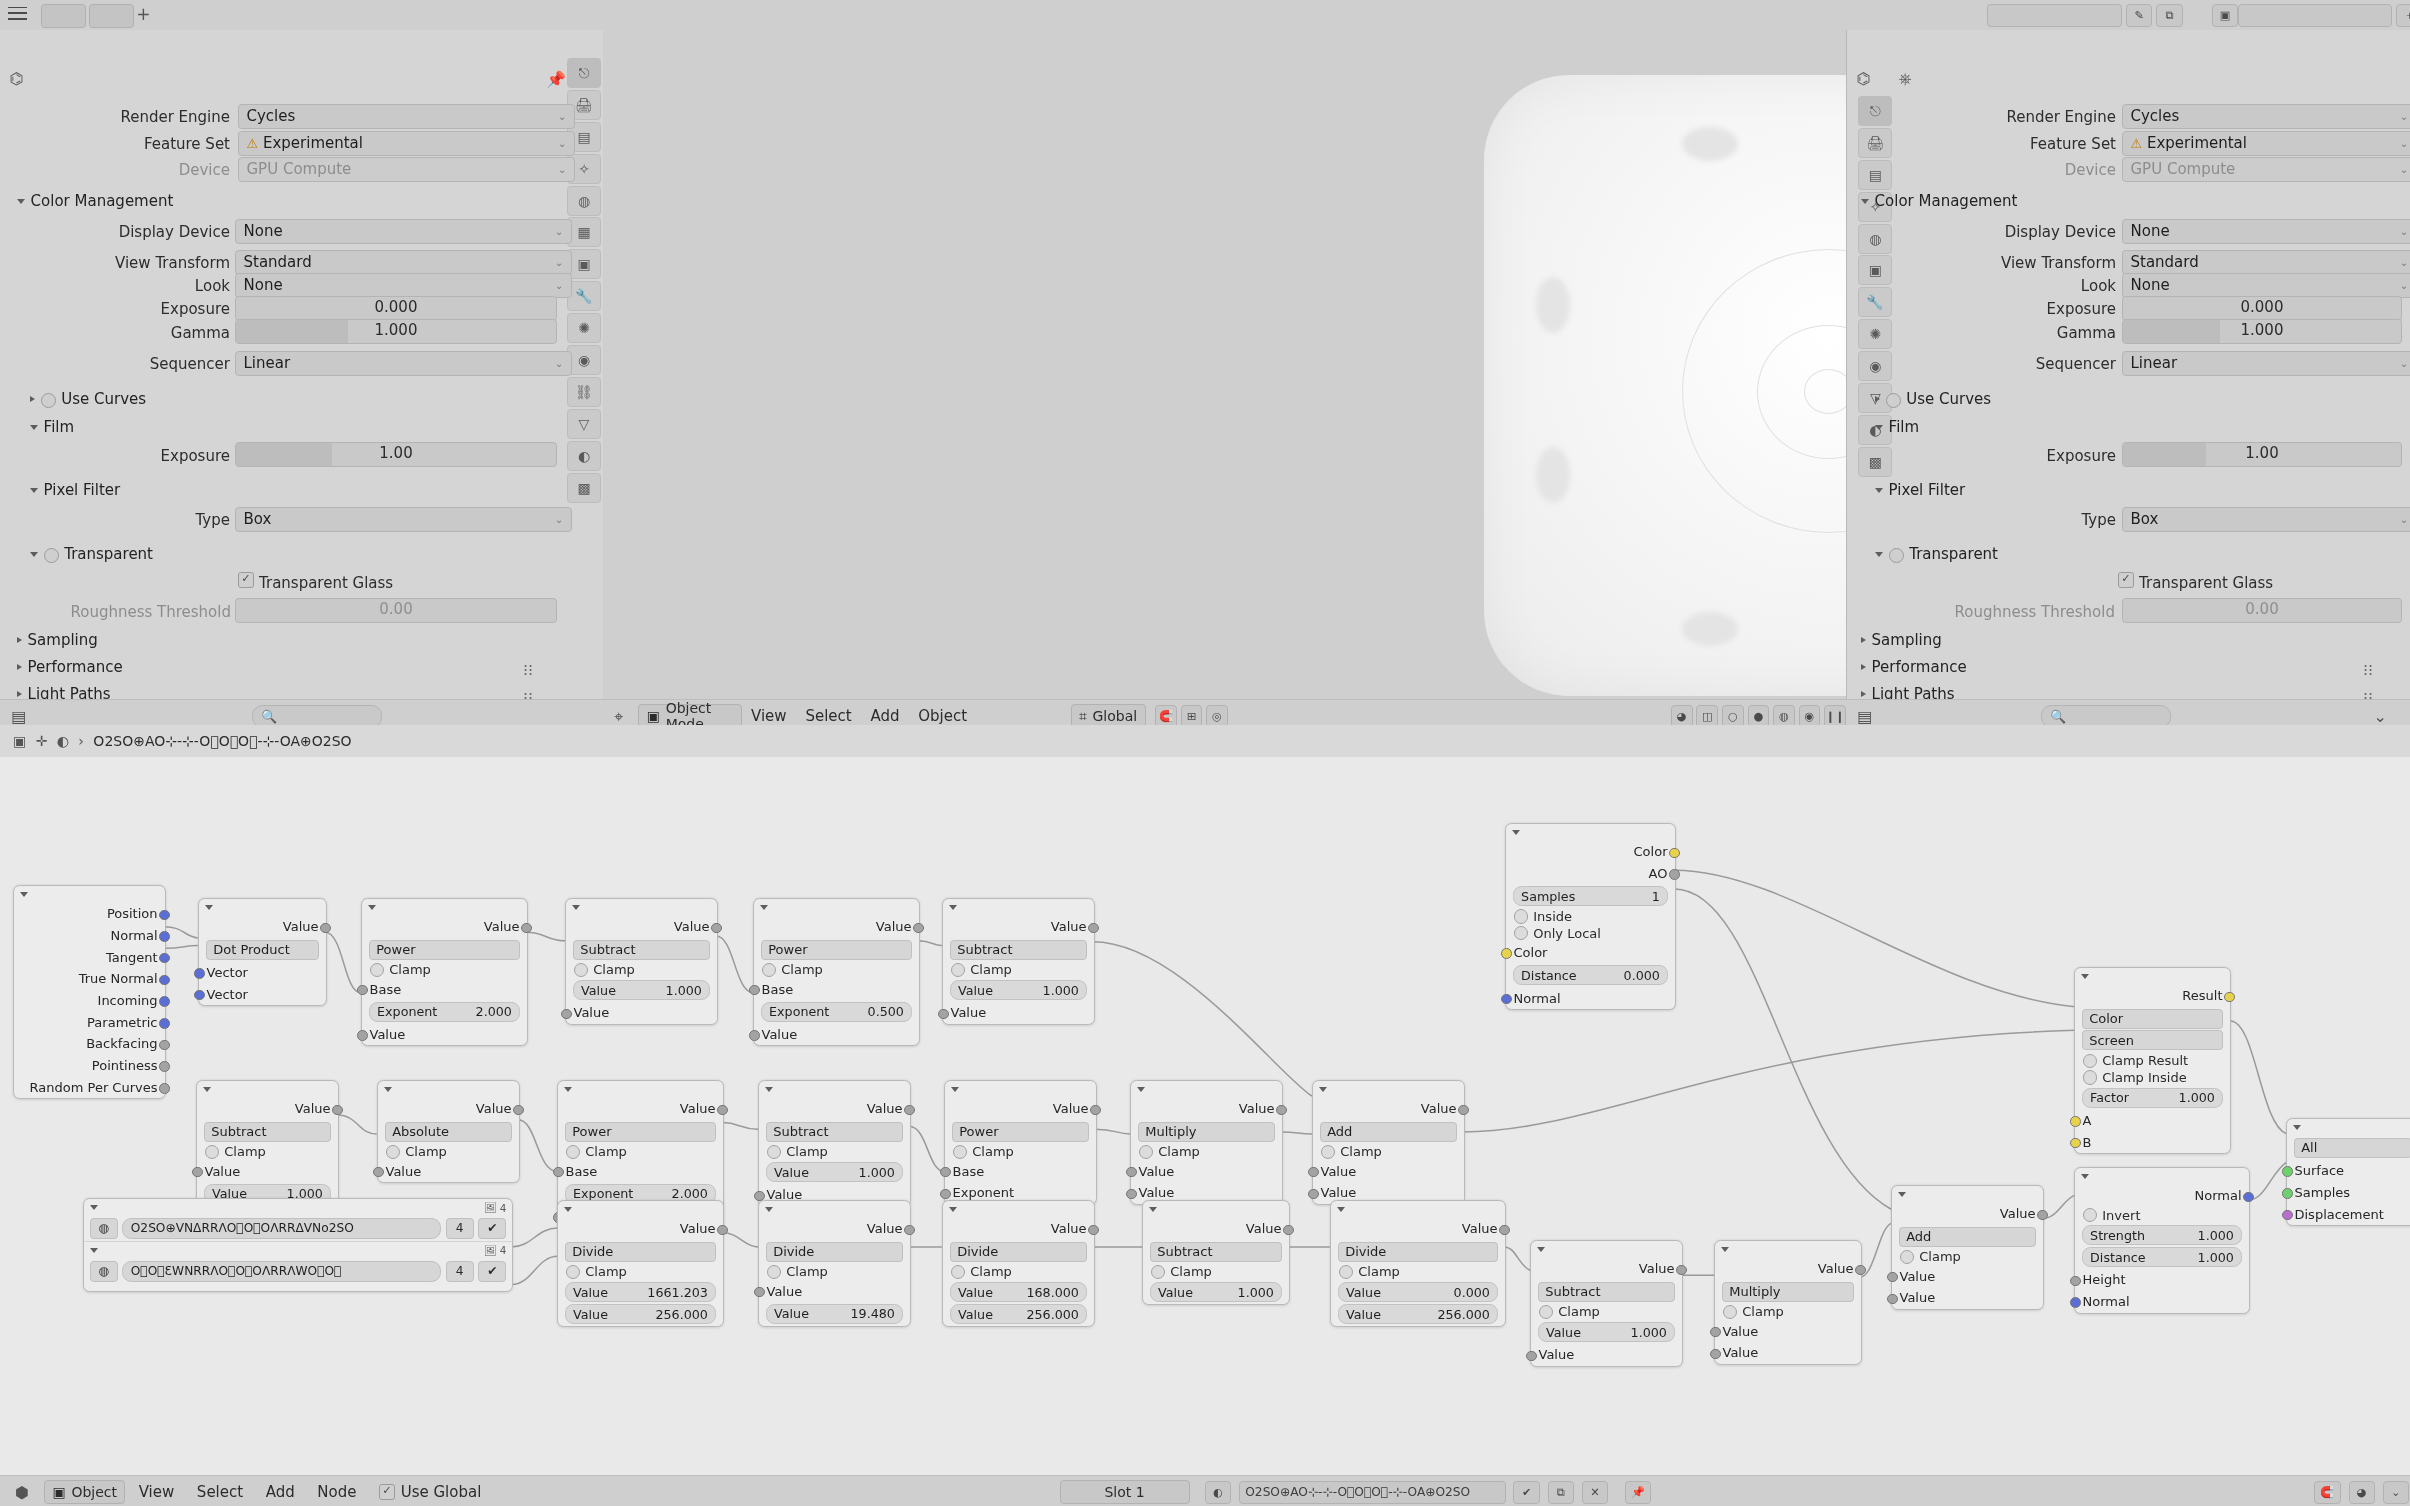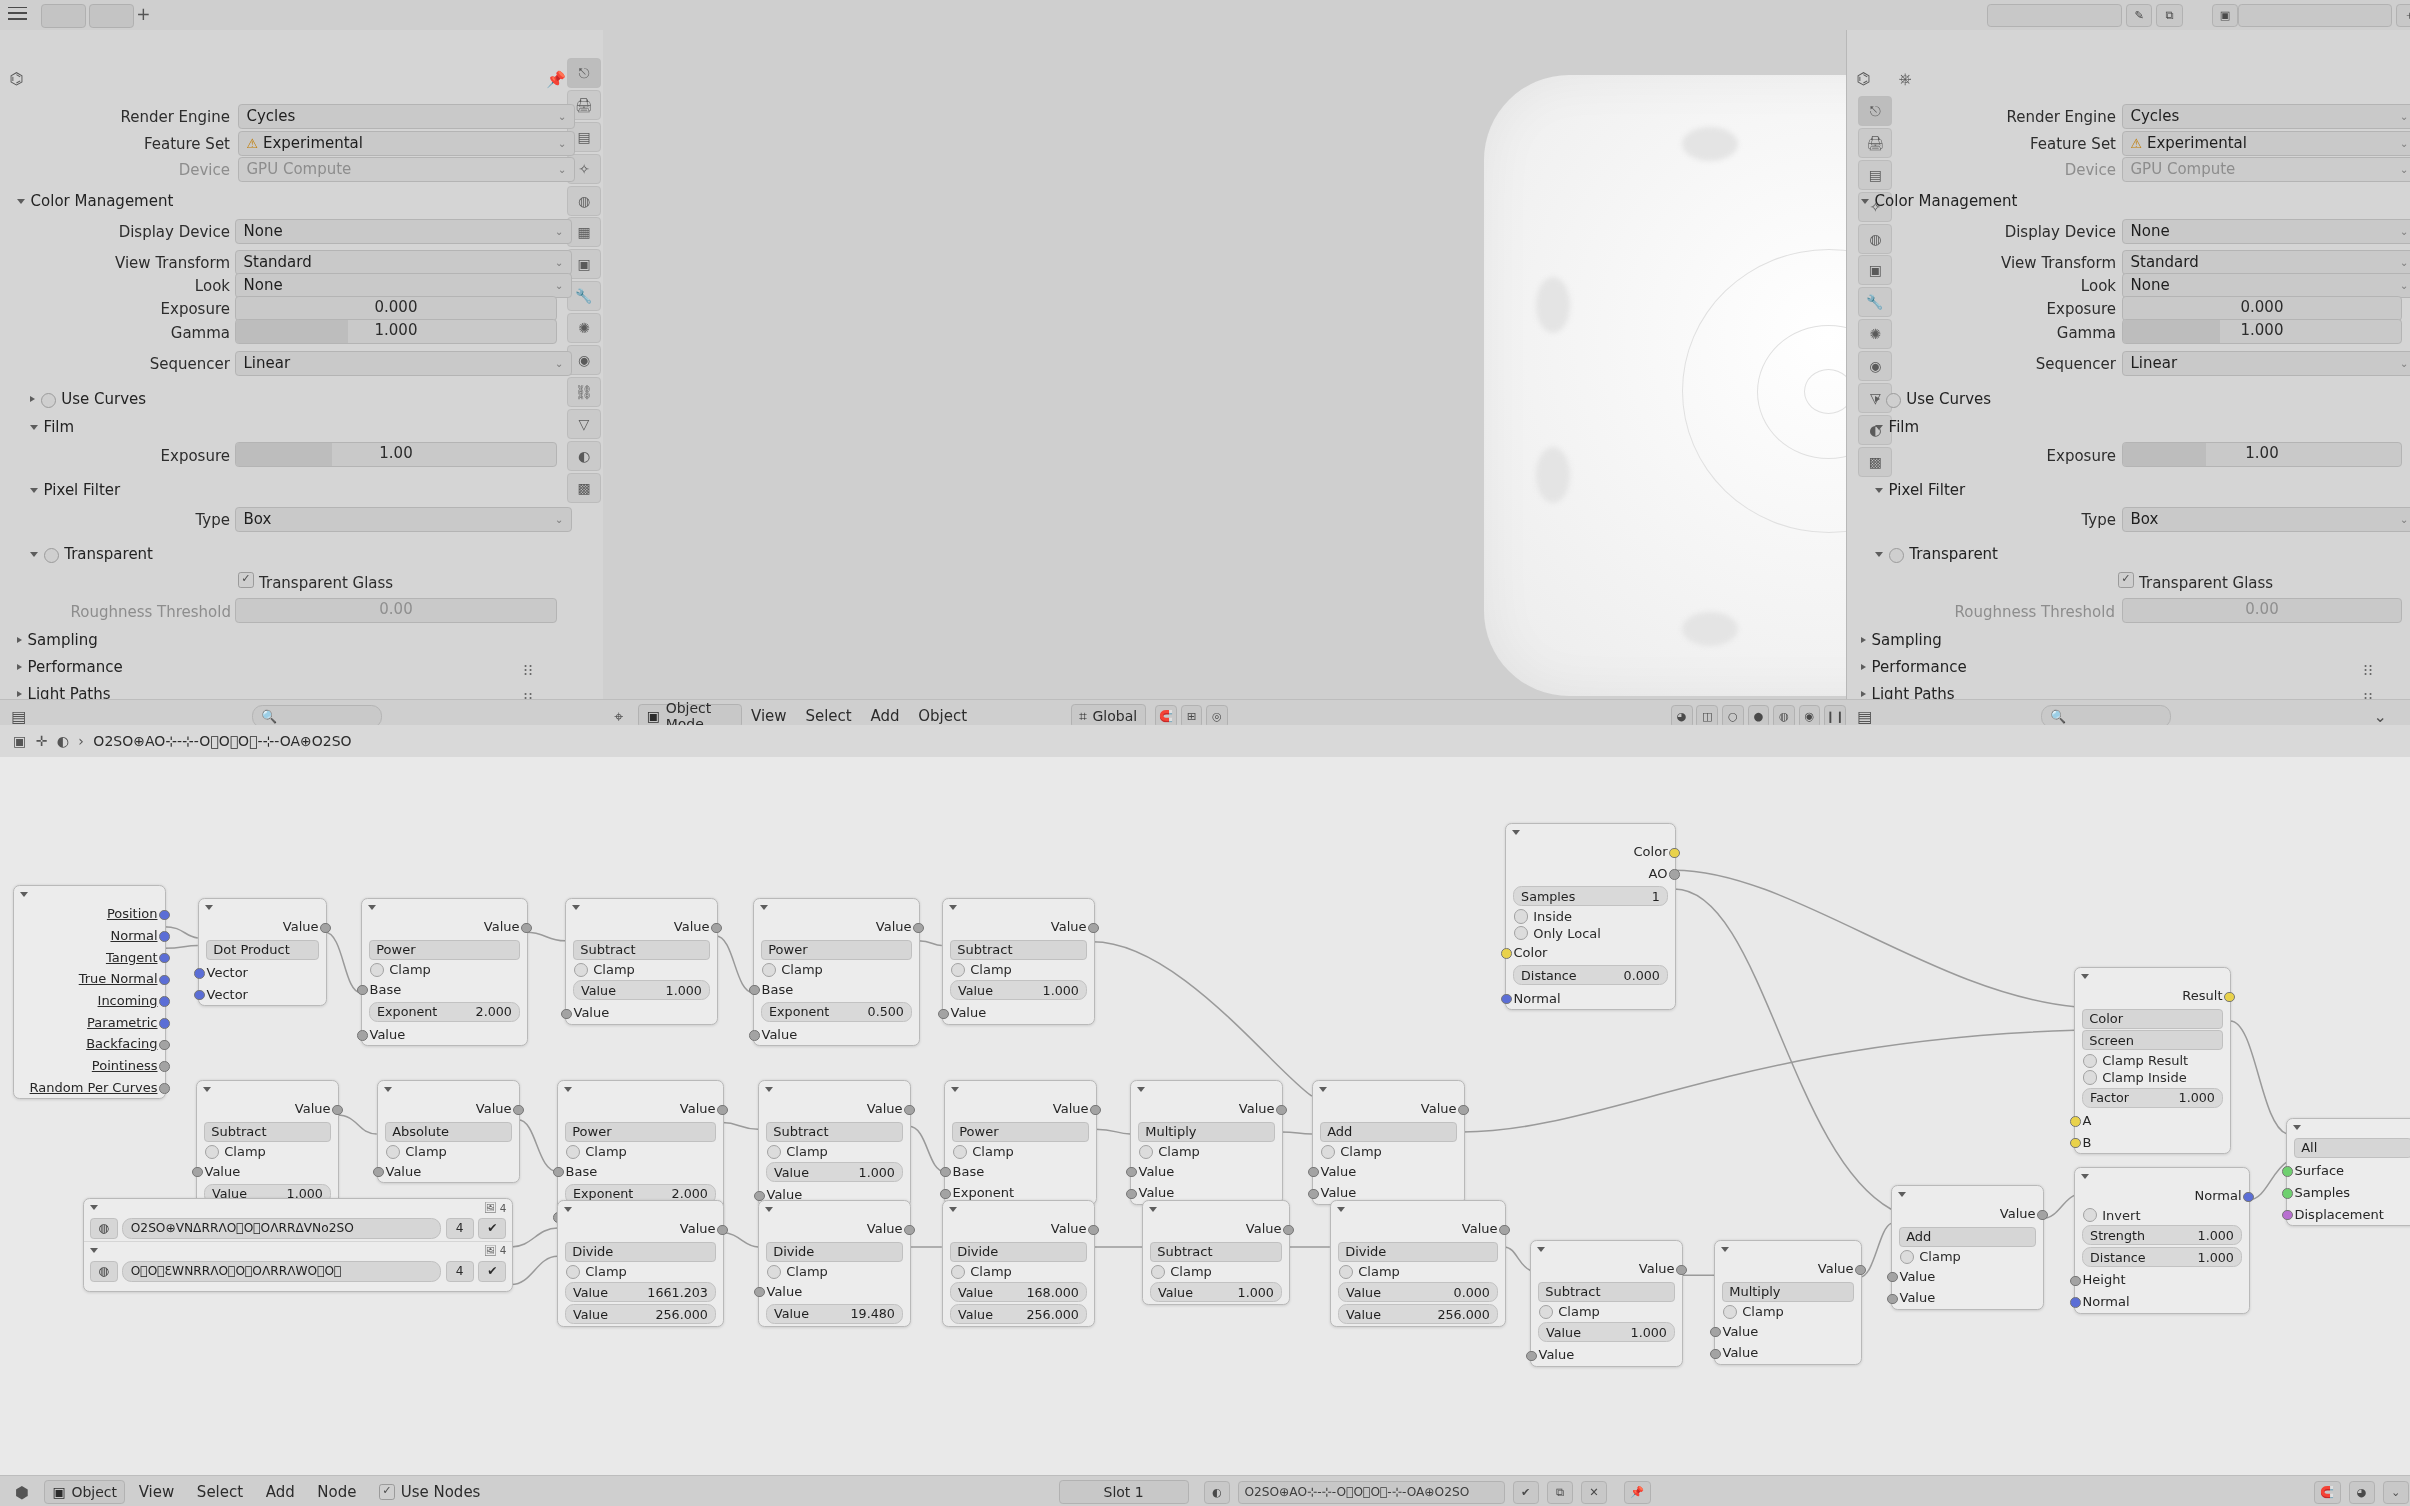--- a/index.html
+++ b/index.html
@@ -482,21 +482,21 @@
         <path d="M1368,520 C1390,520 1395,520 1412,520"></path>
         <path d="M1597,520 C1610,520 1612,540 1625,545"></path>
         <path d="M1785,550 C1800,550 1805,550 1820,550"></path>
         <path d="M1975,552 C1990,552 1995,500 2008,495"></path>
         <path d="M2168,490 C2185,490 2190,470 2203,465"></path>
         <path d="M2368,280 C2395,280 2400,390 2428,400"></path>
         <path d="M2388,470 C2405,470 2412,440 2428,430"></path>
       </g>
     </svg>
 
-    <div class="node" style="left:13px;top:128px;width:151px;text-decoration:underline;">
+    <div class="node" style="left:13px;top:128px;width:151px;">
       <div class="nhead">
           <span class="arrow down"></span>
         </div>
       <div class="nrow right">
           <span>Position</span>
           <span class="sock r s-blue" style="top:6.6px;"></span>
         </div>
       <div class="nrow right">
           <span>Normal</span>
           <span class="sock r s-blue" style="top:6.6px;"></span>
@@ -1189,21 +1189,21 @@
     <div class="hdrbtn" style="margin-left:11.3px;">
         <span>▣</span>
         <span>Object</span>
       </div>
     <div class="plainbtn">View</div>
     <div class="plainbtn">Select</div>
     <div class="plainbtn">Add</div>
     <div class="plainbtn">Node</div>
     <div class="plainbtn" style="display:flex;align-items:center;gap:5.6px;">
         <span class="cbsq" style="position:relative;left:0;top:0;">✓</span>
-        <span>Use Nodes</span>
+        <span>Use Global</span>
       </div>
     <div class="hdrbtn" style="margin-left:565px;width:113px;justify-content:center;">
         <span>Slot 1</span>
       </div>
     <div class="mini-btn" style="margin-left:11.3px;">◐</div>
     <div class="mini-field" style="width:254px;margin-left:3.8px;">O2SO⊕AO⊹-⊹-O⃝O⃝O⃝-⊹-OA⊕O2SO</div>
     <div class="mini-btn">✔</div>
     <div class="mini-btn">⧉</div>
     <div class="mini-btn">✕</div>
     <div class="mini-btn" style="margin-left:13px;">📌</div>

